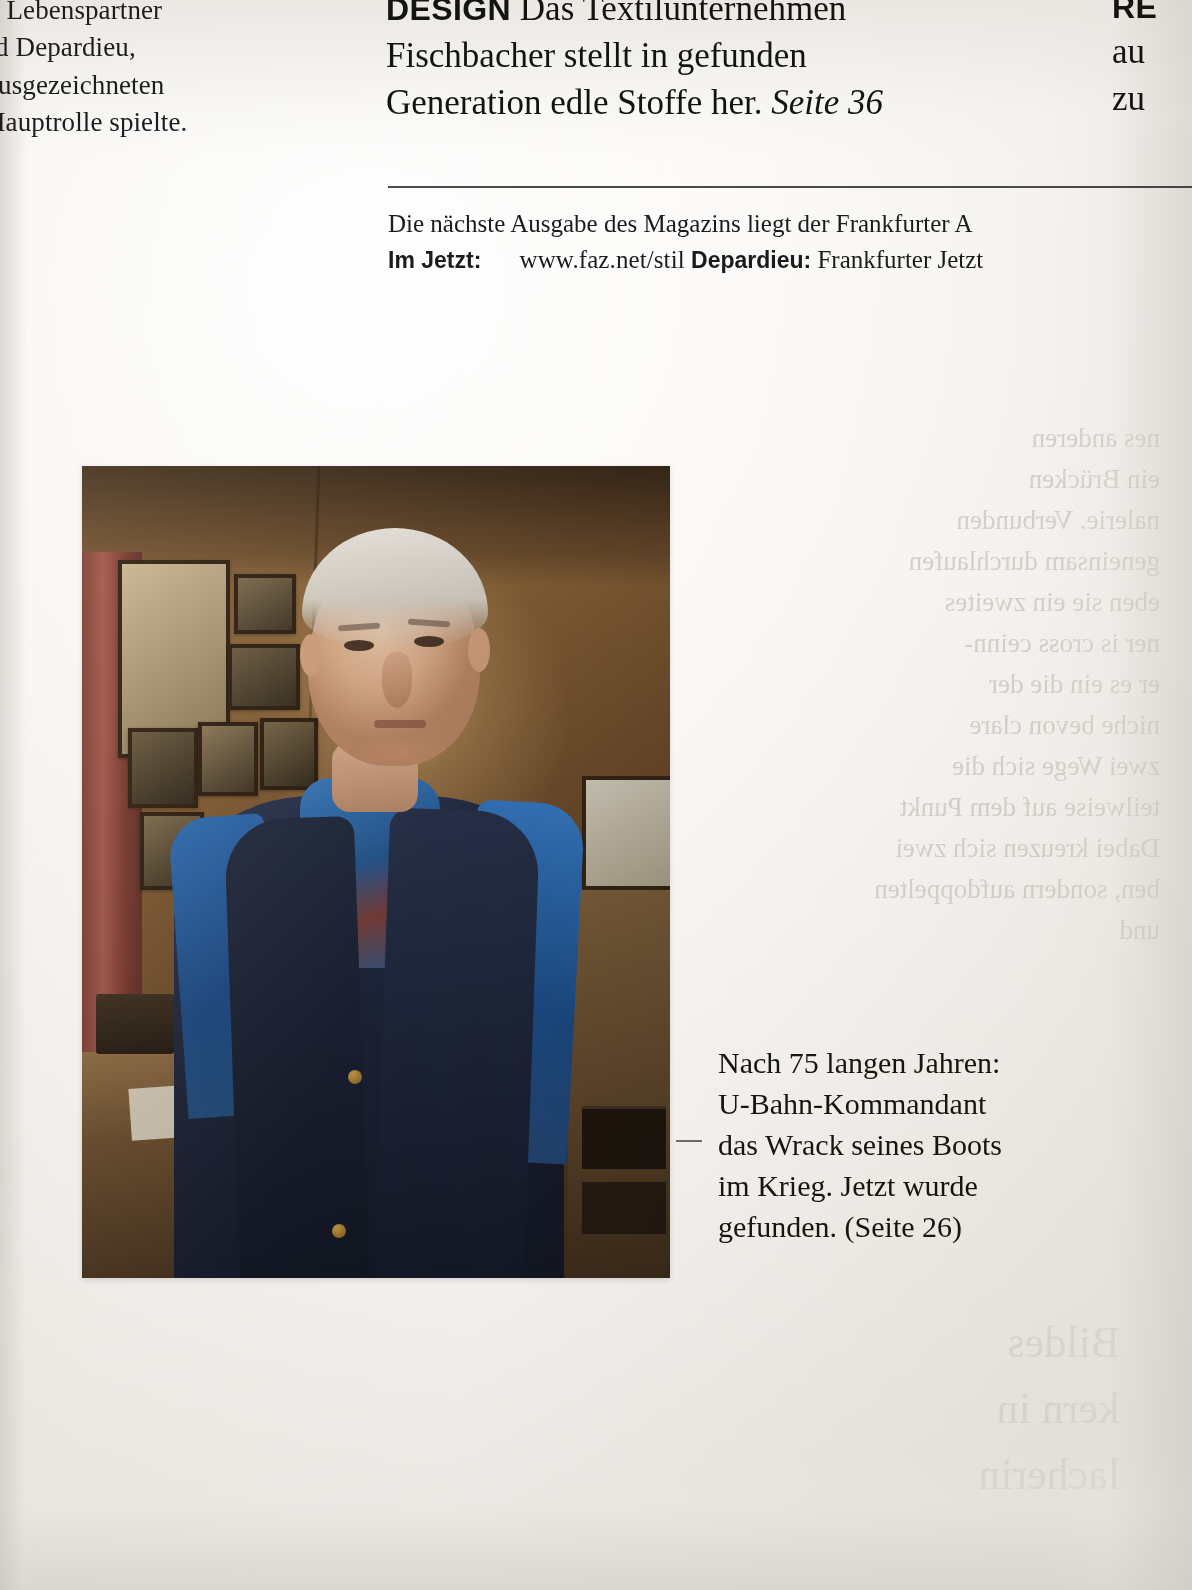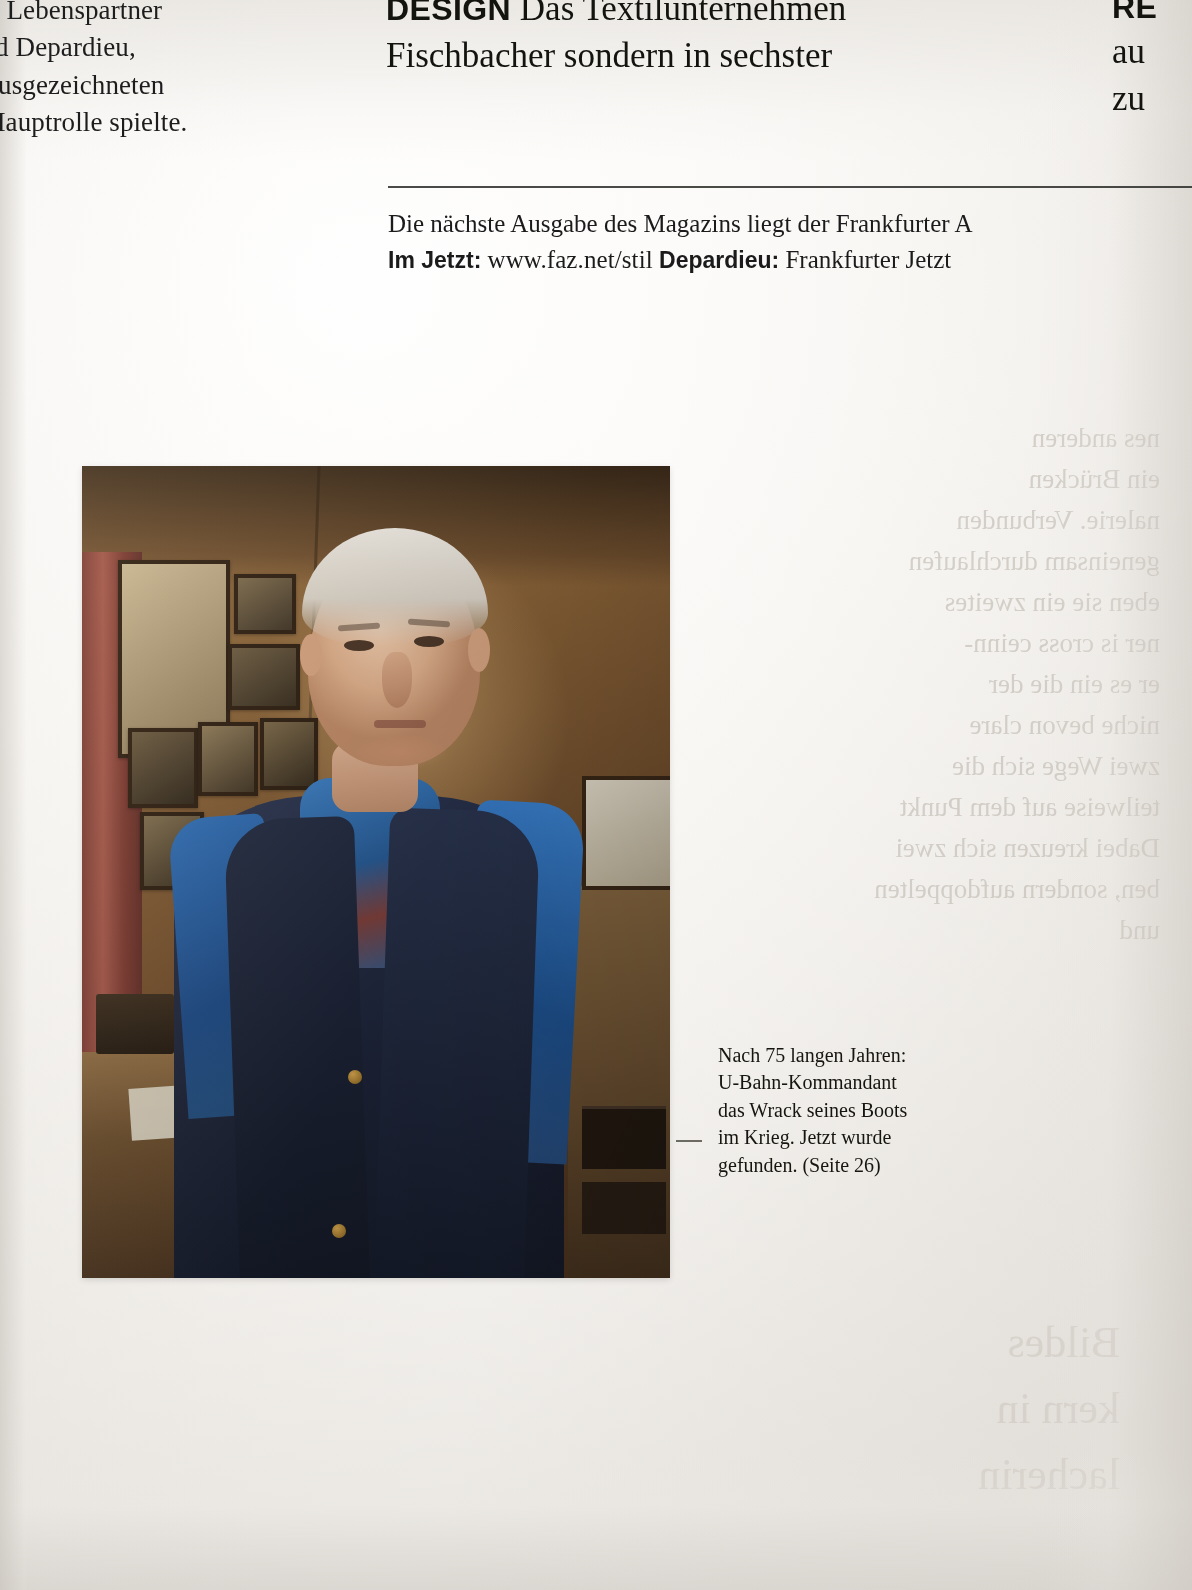--- a/index.html
+++ b/index.html
@@ -113,21 +113,21 @@
     font-size: 25px;
     line-height: 1.42;
     color: #1b1b1b;
     white-space: nowrap;
   }
   .service b {
     font-family: "Liberation Sans", sans-serif;
     font-weight: 700;
     font-size: 23px;
   }
-  .service .url { letter-spacing: .1px; }
+  .service .url { letter-spacing: .1px; margin-left: 32px; }
 
   
   .photo {
     position: absolute;
     left: 82px;
     top: 466px;
     width: 588px;
     height: 812px;
     overflow: hidden;
     background: #6a4a30;
@@ -272,21 +272,21 @@
     position: absolute; inset: 0;
     background: linear-gradient(115deg, rgba(255,235,200,.10) 0%, rgba(0,0,0,.12) 55%, rgba(0,0,0,.28) 100%);
   }
 
   
   .caption {
     position: absolute;
     left: 718px;
     top: 1042px;
     width: 360px;
-    font-size: 20px;
+    font-size: 30px;
     line-height: 1.37;
     color: #16160f;
   }
   .caption div { white-space: nowrap; }
   .cap-tick {
     position: absolute;
     left: 676px; top: 1140px; width: 26px; height: 2px;
     background: #4c4942;
     opacity: .8;
   }
@@ -357,21 +357,25 @@
     <div>n Lebenspartner</div>
     <div>rd Depardieu,</div>
     <div> ausgezeichneten</div>
     <div>Hauptrolle spielte.</div>
   </div>
 
   <div class="teaser-center">
     <div>
       <span class="kicker">DESIGN</span><span> Das Textilunternehmen</span>
     </div>
-    <div>Fischbacher sondern in sechster</div>
+    <div>Fischbacher stellt in gefunden</div>
+    <div>
+      <span>Generation edle Stoffe her.</span>
+      <span class="ital">Seite 36</span>
+    </div>
   </div>
 
   <div class="teaser-right">
     <div class="kicker">RE</div>
     <div>au</div>
     <div>zu</div>
   </div>
 
   <div class="rule"></div>
 

